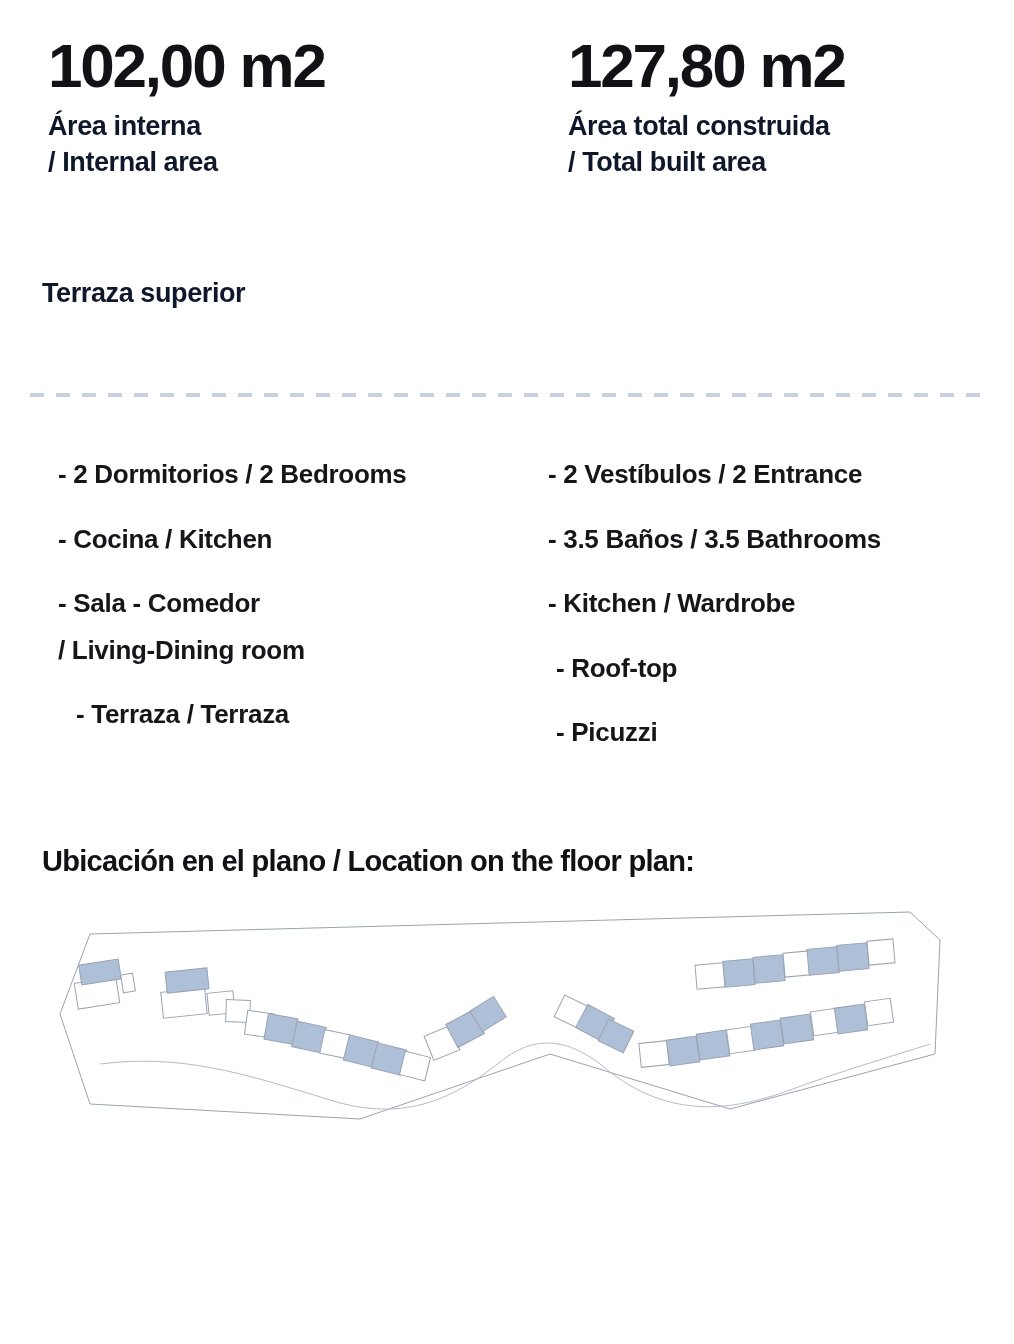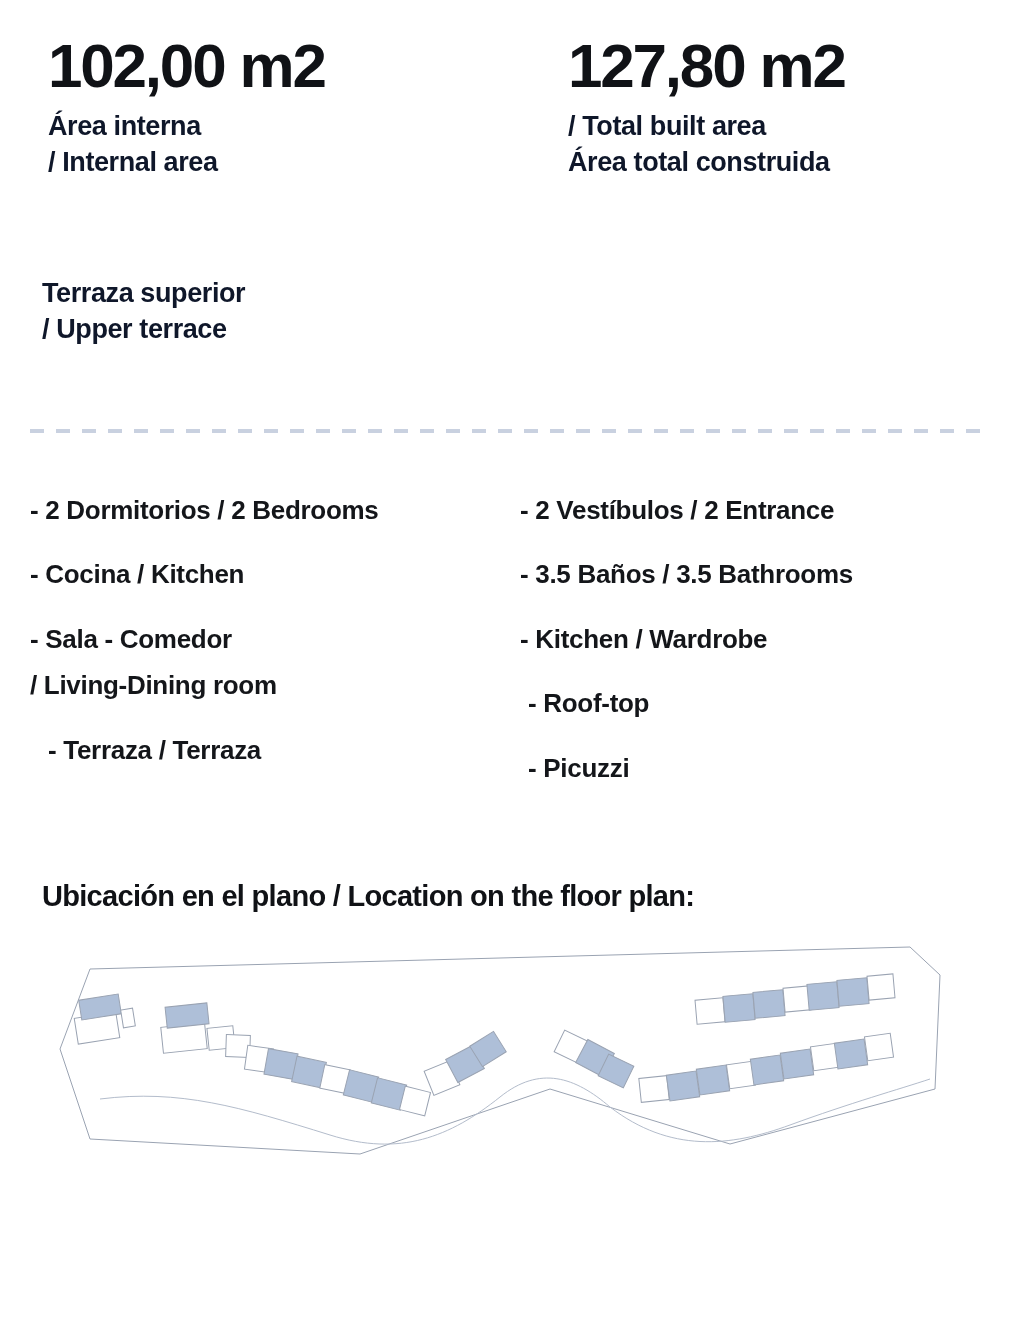--- a/index.html
+++ b/index.html
@@ -89,20 +89,21 @@
   .feat-col.left { padding-left: 0px; }
   .feat-col.right { padding-left: 0px; }
 
   .feat-item {
     font-size: 26px;
     font-weight: 600;
     letter-spacing: -0.3px;
     color: #14161a;
     line-height: 1.25;
     margin-bottom: 32px;
+    margin-left: 28px;
   }
   .feat-item.sub {
     margin-top: -18px;
   }
   .indent-1 { padding-left: 18px; }
   .indent-2 { padding-left: 8px; }
 
   
   .location-title {
     margin-top: 64px;
@@ -137,29 +138,28 @@
       <div class="stat-label">
         <span>Área interna</span>
         <span>/ Internal area</span>
       </div>
     </div>
 
 
     <div class="stat-cell">
       <div class="stat-value">127,80 m2</div>
       <div class="stat-label">
+        <span>Área total construida</span>
         <span>/ Total built area</span>
-        <span>Área total construida</span>
       </div>
     </div>
 
     <div class="stat-cell right">
       <div class="stat-label">
         <span>Terraza superior</span>
-        <span>/ Upper terrace</span>
       </div>
     </div>
 
   </div>
 
   <div class="divider-wrap">
     <div class="divider"></div>
   </div>
 
   <div class="features">

